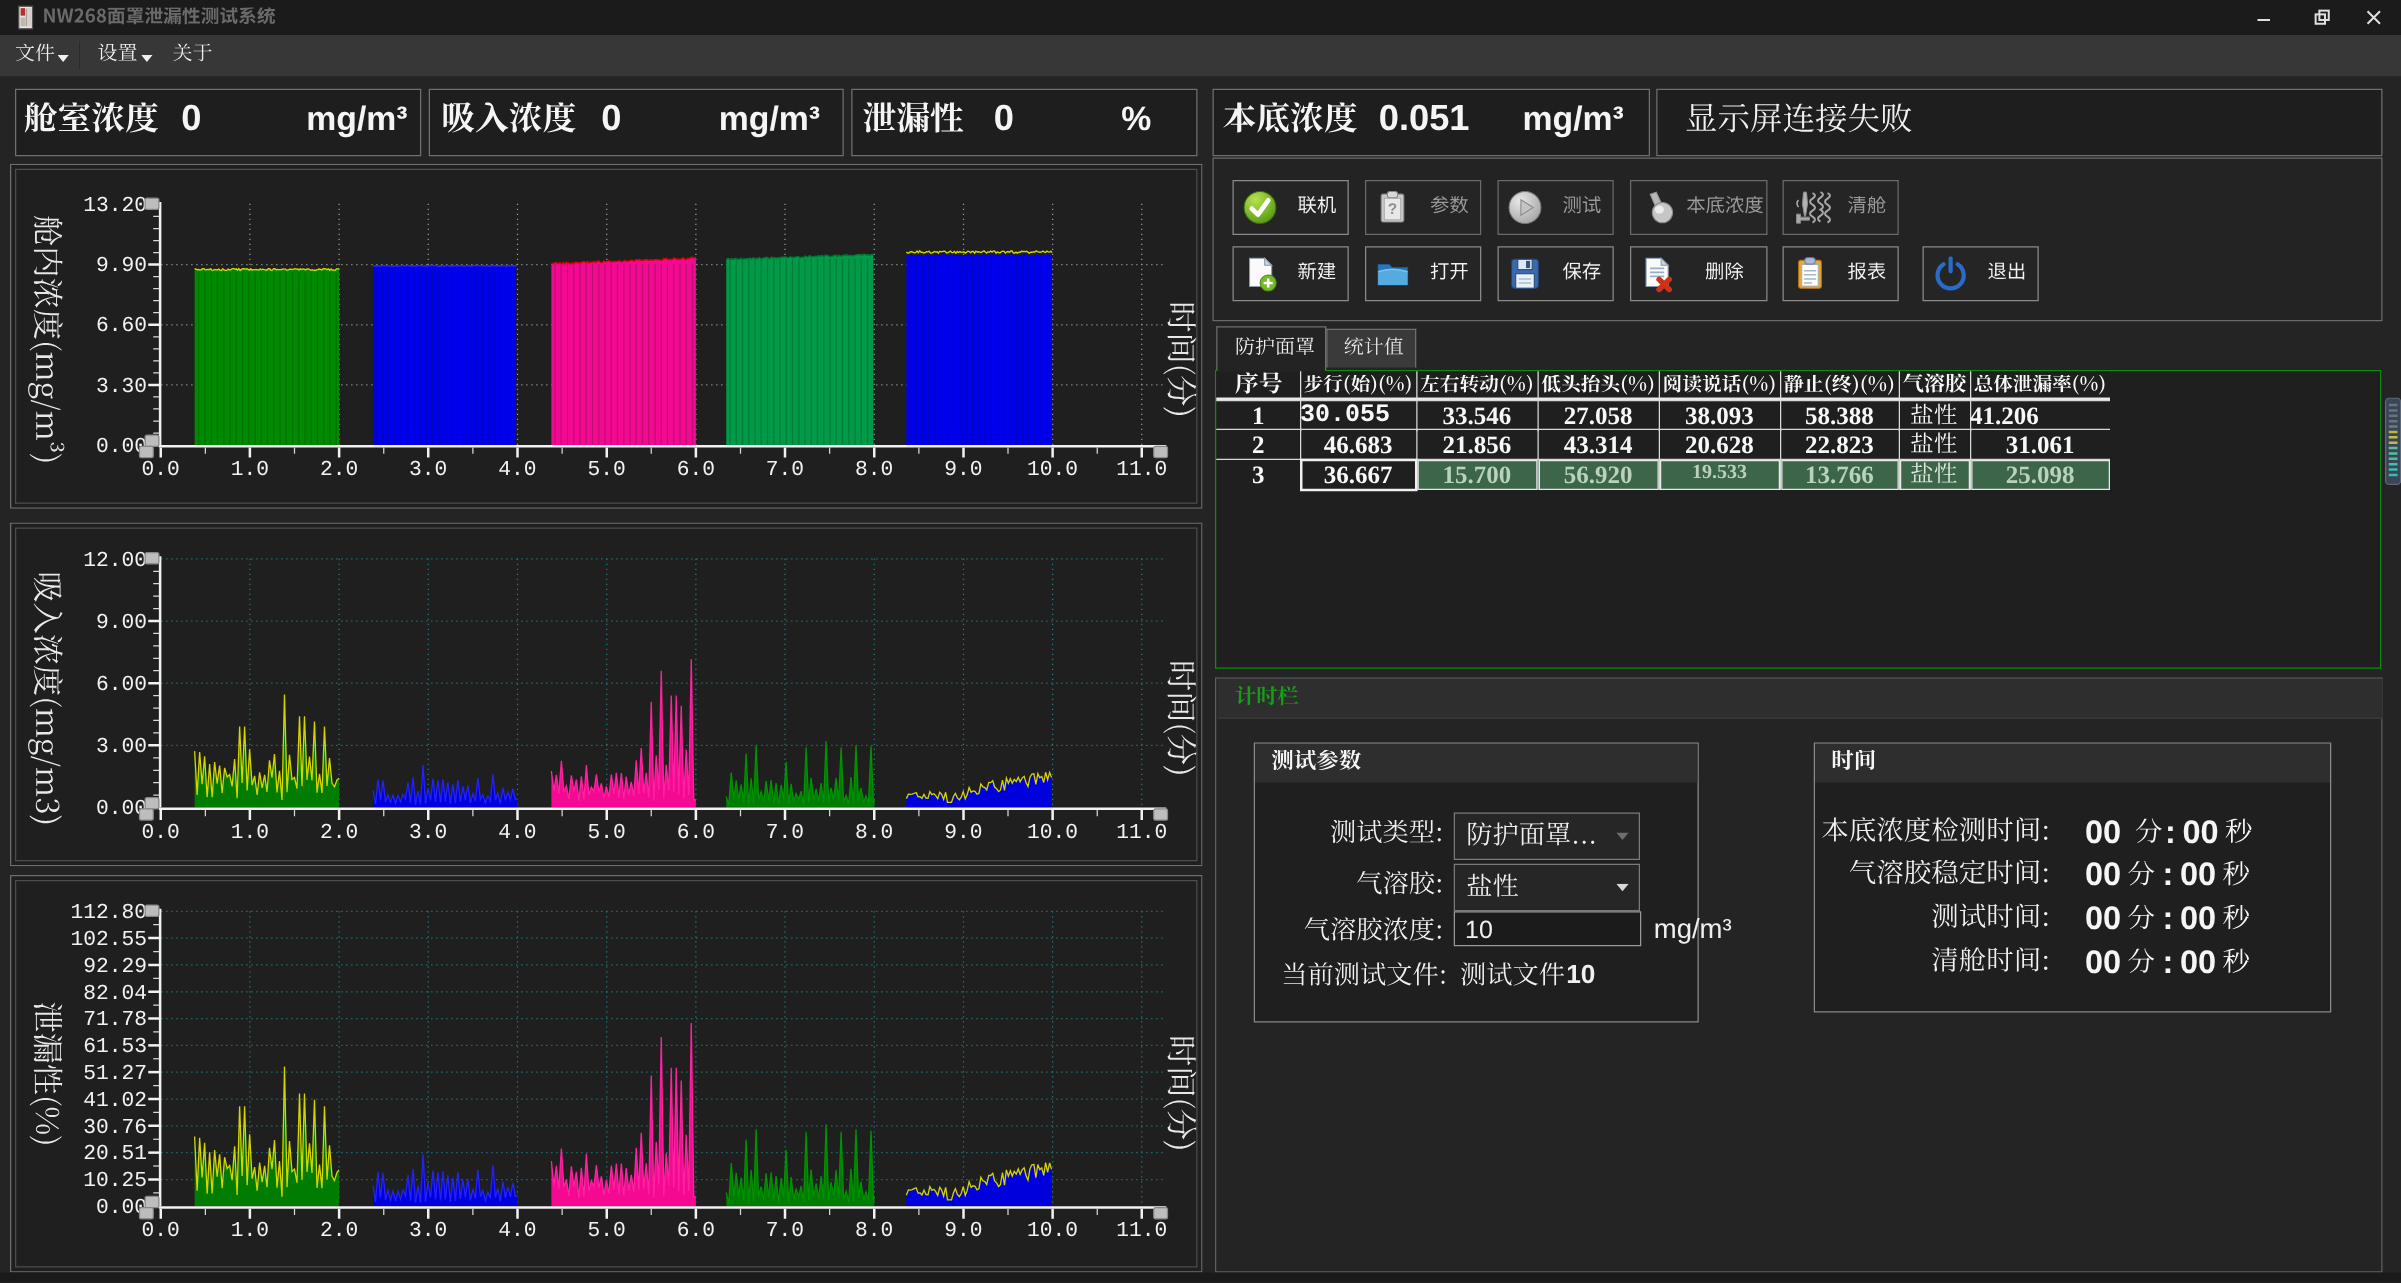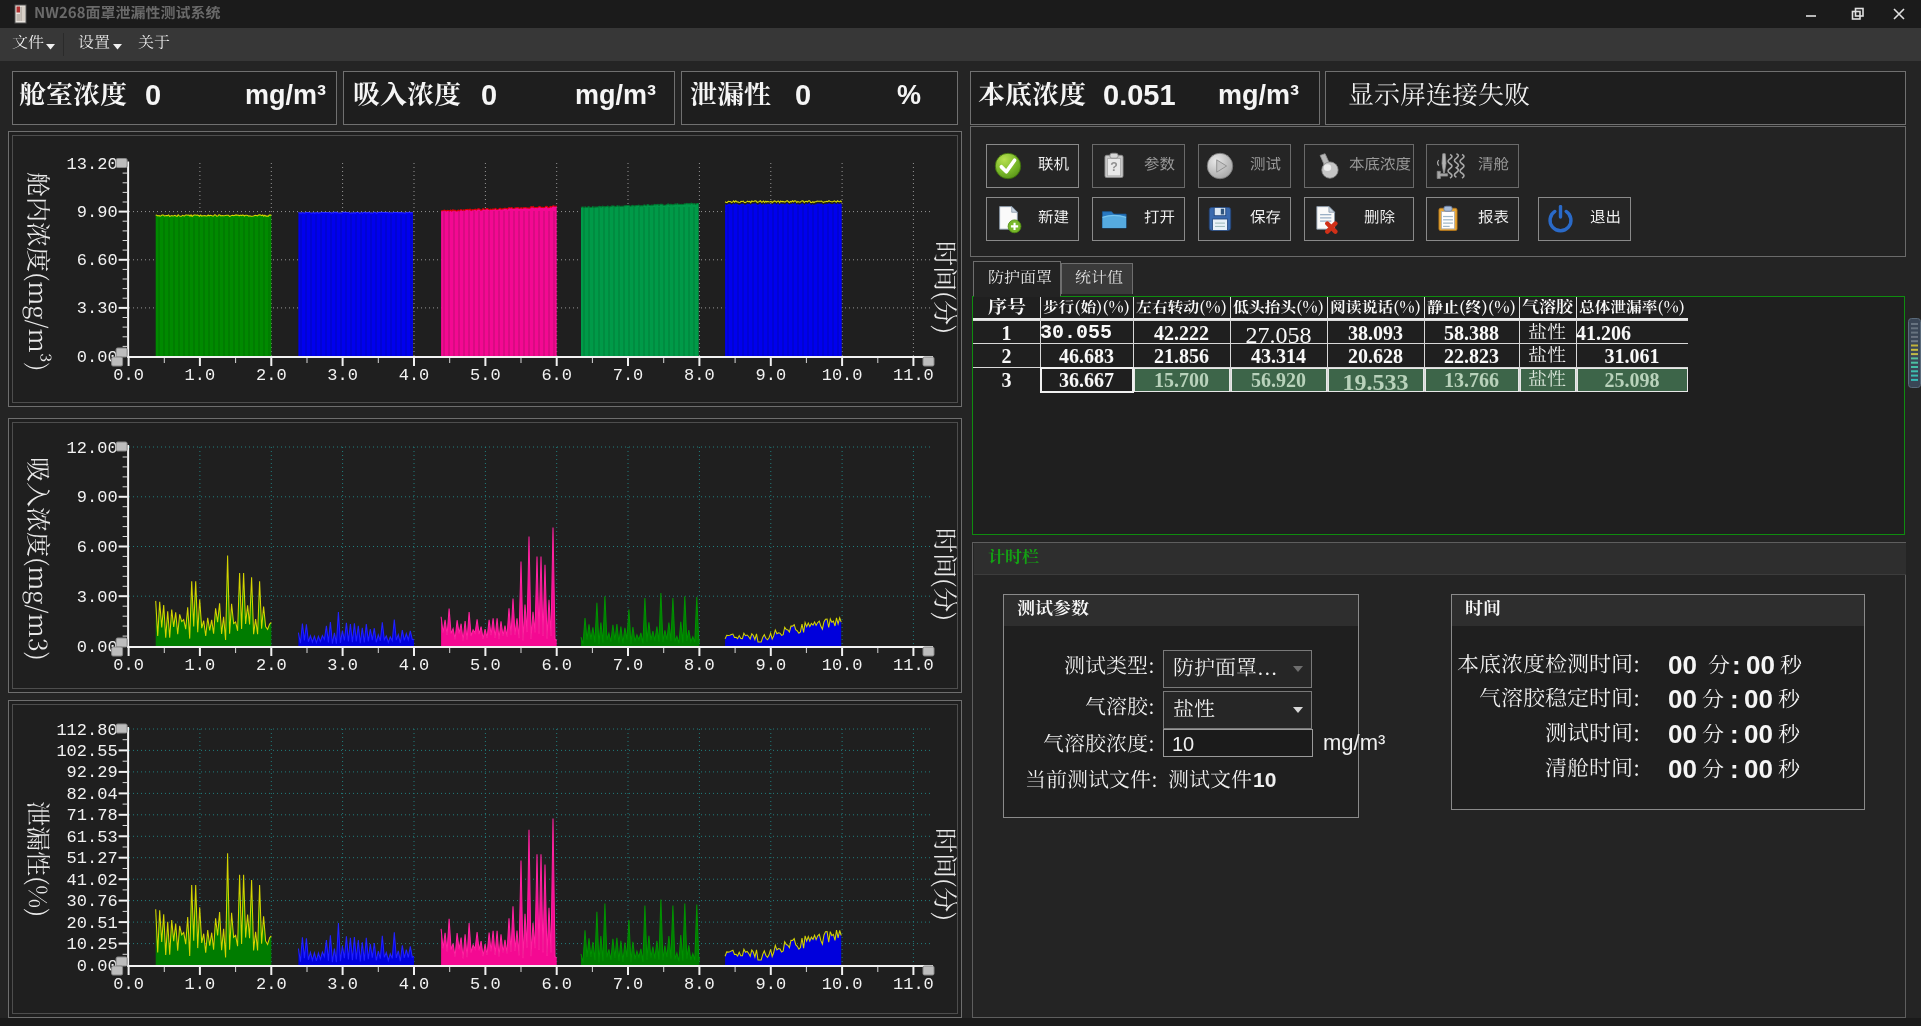--- a/index.html
+++ b/index.html
@@ -799,23 +799,23 @@
           <use href="#g96" transform="translate(84.6 0.0) scale(15.6666)"></use>
           <use href="#g95" transform="translate(99.7 0.0) scale(15.6666)"></use>
         </g>
       </svg></div>
     <div style="position:absolute;left:1576px;top:297px;width:1px;height:23px;background:#e0e0e0"></div>
     <div style="position:absolute;left:973px;top:320px;width:715px;height:1px;background:#d8d8d8"></div>
     <div style="position:absolute;left:973px;top:322px;width:67px;font-family:'Liberation Serif', serif;font-size:20px;color:#f8f8f8;font-weight:bold;letter-spacing:0;text-align:center;line-height:1.1;white-space:nowrap">1</div>
     <div style="position:absolute;left:1040px;top:320px;width:1px;height:25px;background:#d8d8d8"></div>
     <div style="position:absolute;left:1040px;top:322px;width:93px;font-family:Liberation Mono, monospace;font-size:20px;color:#f8f8f8;font-weight:bold;letter-spacing:0;text-align:left;line-height:1.1;white-space:nowrap">30.055</div>
     <div style="position:absolute;left:1133px;top:320px;width:1px;height:25px;background:#d8d8d8"></div>
-    <div style="position:absolute;left:1133px;top:322px;width:97px;font-family:'Liberation Serif', serif;font-size:20px;color:#f8f8f8;font-weight:bold;letter-spacing:0;text-align:center;line-height:1.1;white-space:nowrap">42.222</div>
+    <div style="position:absolute;left:1133px;top:322px;width:97px;font-family:'Liberation Serif', serif;font-size:20px;color:#f8f8f8;font-weight:bold;letter-spacing:0;text-align:center;line-height:1.1;white-space:nowrap">33.546</div>
     <div style="position:absolute;left:1230px;top:320px;width:1px;height:25px;background:#d8d8d8"></div>
-    <div style="position:absolute;left:1230px;top:322px;width:97px;font-family:'Liberation Serif', serif;font-size:24px;color:#f8f8f8;font-weight:normal;letter-spacing:0;text-align:center;line-height:1.1;white-space:nowrap">27.058</div>
+    <div style="position:absolute;left:1230px;top:322px;width:97px;font-family:'Liberation Serif', serif;font-size:20px;color:#f8f8f8;font-weight:bold;letter-spacing:0;text-align:center;line-height:1.1;white-space:nowrap">27.058</div>
     <div style="position:absolute;left:1327px;top:320px;width:1px;height:25px;background:#d8d8d8"></div>
     <div style="position:absolute;left:1327px;top:322px;width:97px;font-family:'Liberation Serif', serif;font-size:20px;color:#f8f8f8;font-weight:bold;letter-spacing:0;text-align:center;line-height:1.1;white-space:nowrap">38.093</div>
     <div style="position:absolute;left:1424px;top:320px;width:1px;height:25px;background:#d8d8d8"></div>
     <div style="position:absolute;left:1424px;top:322px;width:95px;font-family:'Liberation Serif', serif;font-size:20px;color:#f8f8f8;font-weight:bold;letter-spacing:0;text-align:center;line-height:1.1;white-space:nowrap">58.388</div>
     <div style="position:absolute;left:1519px;top:320px;width:1px;height:25px;background:#d8d8d8"></div>
     <div style="position:absolute;left:1528px;top:323px"><svg width="40" height="25">
         <g fill="#f8f8f8" transform="translate(0.0 15.2)">
           <use href="#g117" transform="translate(0.0 0.0) scale(19)"></use>
           <use href="#g56" transform="translate(19.0 0.0) scale(19)"></use>
         </g>
@@ -848,21 +848,21 @@
     <div style="position:absolute;left:1040px;top:367px;width:1px;height:25px;background:#d8d8d8"></div>
     <div style="position:absolute;left:1040px;top:369px;width:93px;font-family:'Liberation Serif', serif;font-size:20px;color:#f8f8f8;font-weight:bold;letter-spacing:0;text-align:center;line-height:1.1;white-space:nowrap">36.667</div>
     <div style="position:absolute;left:1133px;top:367px;width:1px;height:25px;background:#d8d8d8"></div>
     <div style="position:absolute;left:1134px;top:368px;width:96px;height:24px;background:#3d6549;border:1px solid #e8e8e8"></div>
     <div style="position:absolute;left:1133px;top:369px;width:97px;font-family:'Liberation Serif', serif;font-size:20px;color:#b9d2bb;font-weight:bold;letter-spacing:0;text-align:center;line-height:1.1;white-space:nowrap">15.700</div>
     <div style="position:absolute;left:1230px;top:367px;width:1px;height:25px;background:#d8d8d8"></div>
     <div style="position:absolute;left:1231px;top:368px;width:96px;height:24px;background:#3d6549;border:1px solid #e8e8e8"></div>
     <div style="position:absolute;left:1230px;top:369px;width:97px;font-family:'Liberation Serif', serif;font-size:20px;color:#b9d2bb;font-weight:bold;letter-spacing:0;text-align:center;line-height:1.1;white-space:nowrap">56.920</div>
     <div style="position:absolute;left:1327px;top:367px;width:1px;height:25px;background:#d8d8d8"></div>
     <div style="position:absolute;left:1328px;top:368px;width:96px;height:24px;background:#3d6549;border:1px solid #e8e8e8"></div>
-    <div style="position:absolute;left:1327px;top:369px;width:97px;font-family:'Liberation Serif', serif;font-size:24px;color:#b9d2bb;font-weight:bold;letter-spacing:0;text-align:center;line-height:1.1;white-space:nowrap">19.533</div>
+    <div style="position:absolute;left:1327px;top:369px;width:97px;font-family:'Liberation Serif', serif;font-size:16px;color:#b9d2bb;font-weight:bold;letter-spacing:0;text-align:center;line-height:1.1;white-space:nowrap">19.533</div>
     <div style="position:absolute;left:1424px;top:367px;width:1px;height:25px;background:#d8d8d8"></div>
     <div style="position:absolute;left:1425px;top:368px;width:94px;height:24px;background:#3d6549;border:1px solid #e8e8e8"></div>
     <div style="position:absolute;left:1424px;top:369px;width:95px;font-family:'Liberation Serif', serif;font-size:20px;color:#b9d2bb;font-weight:bold;letter-spacing:0;text-align:center;line-height:1.1;white-space:nowrap">13.766</div>
     <div style="position:absolute;left:1519px;top:367px;width:1px;height:25px;background:#d8d8d8"></div>
     <div style="position:absolute;left:1520px;top:368px;width:56px;height:24px;background:#3d6549;border:1px solid #e8e8e8"></div>
     <div style="position:absolute;left:1528px;top:370px"><svg width="40" height="25">
         <g fill="#dfeadf" transform="translate(0.0 15.2)">
           <use href="#g117" transform="translate(0.0 0.0) scale(19)"></use>
           <use href="#g56" transform="translate(19.0 0.0) scale(19)"></use>
         </g>

